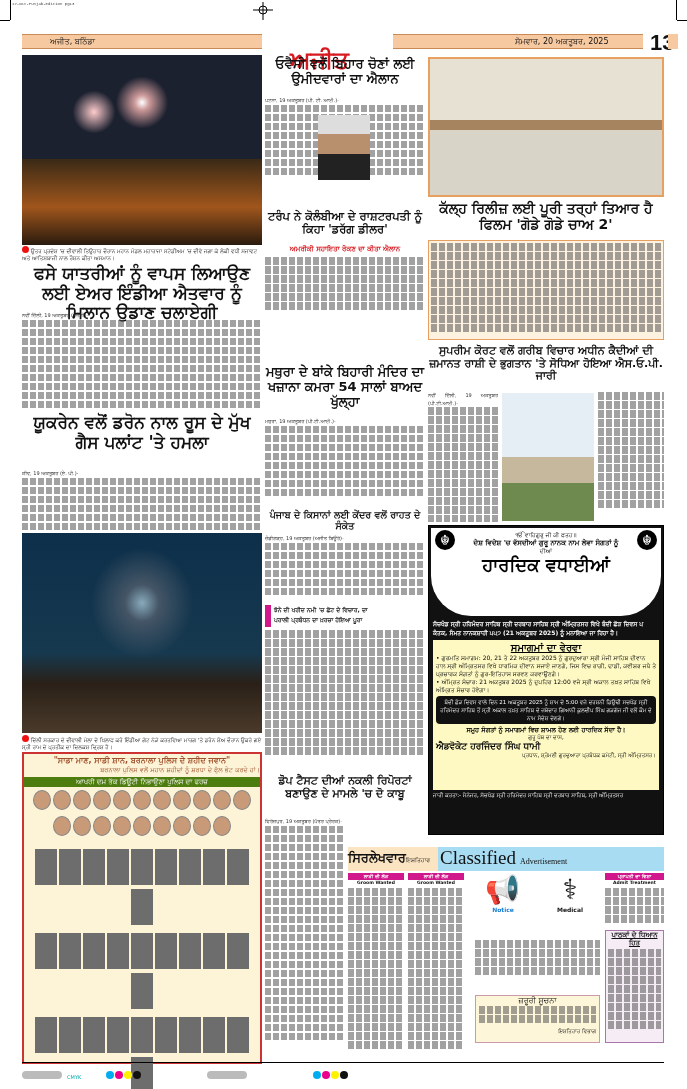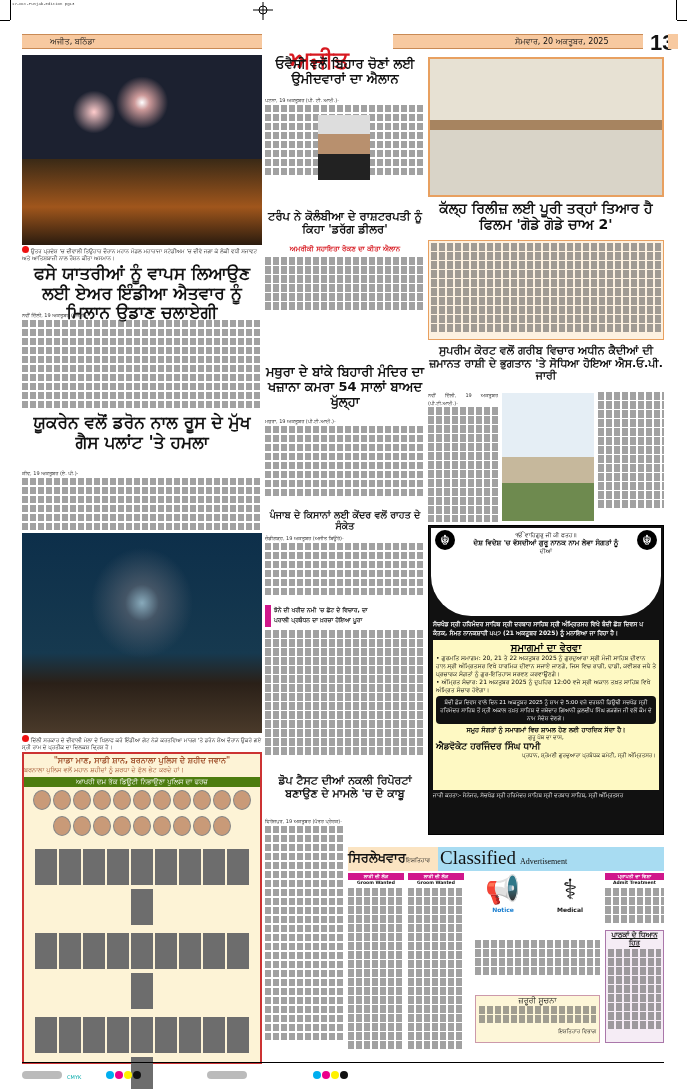--- a/index.html
+++ b/index.html
@@ -82,21 +82,21 @@
     <span></span>
     <span></span>
     <span></span>
 </div>
 
 <div class="abs img" style="left:22px;top:533px;width:240px;height:200px;background:radial-gradient(ellipse at 50% 35%,#8ab 0,#456 10%,transparent 30%),linear-gradient(#0d2f4a,#16394f 60%,#2a2018 75%,#4a3a2a)"></div>
 <div class="abs caption" style="left:22px;top:735px;width:240px"><span class="reddot"></span> <span>ਦਿੱਲੀ ਸਰਕਾਰ ਦੇ ਦੀਵਾਲੀ ਮੇਲਾ ਦੇ ਖਿਲਾਫ ਕਰੋ ਇੰਡੀਆ ਗੇਟ ਨੇੜੇ ਕਰਤਵਿਆ ਮਾਰਗ 'ਤੇ ਡਰੋਨ ਸ਼ੋਅ ਦੌਰਾਨ ਉਕਰੇ ਗਏ ਸ੍ਰੀ ਰਾਮ ਦੇ ਪ੍ਰਤੀਕ ਦਾ ਦਿਲਕਸ਼ ਦ੍ਰਿਸ਼ ਹੈ।</span></div>
 
 <div class="abs" style="left:22px;top:752px;width:240px;height:312px;border:2px solid #c33;background:#fdf3d6">
   <div style="text-align:center;font-size:8px;color:#a0522d;font-weight:bold;margin-top:2px">"ਸਾਡਾ ਮਾਣ, ਸਾਡੀ ਸ਼ਾਨ, ਬਰਨਾਲਾ ਪੁਲਿਸ ਦੇ ਸ਼ਹੀਦ ਜਵਾਨ"</div>
-  <div style="text-align:left;font-size:6.5px;color:#a0522d">ਬਰਨਾਲਾ ਪੁਲਿਸ ਵਲੋਂ ਮਹਾਨ ਸ਼ਹੀਦਾਂ ਨੂੰ ਸ਼ਰਧਾ ਦੇ ਫੁੱਲ ਭੇਟ ਕਰਦੇ ਹਾਂ।</div>
+  <div style="text-align:right;font-size:6.5px;color:#a0522d">ਬਰਨਾਲਾ ਪੁਲਿਸ ਵਲੋਂ ਮਹਾਨ ਸ਼ਹੀਦਾਂ ਨੂੰ ਸ਼ਰਧਾ ਦੇ ਫੁੱਲ ਭੇਟ ਕਰਦੇ ਹਾਂ।</div>
   <div style="background:#4d7c0f;color:#fff;text-align:center;font-size:7px;margin-top:3px;padding:1px">ਆਖਰੀ ਦਮ ਤੱਕ ਡਿਊਟੀ ਨਿਭਾਉਣਾ ਪੁਲਿਸ ਦਾ ਫਰਜ਼</div>
   <div id="martyrs" style="padding:2px;text-align:center;height:60px;overflow:hidden"><span class="face"></span><span class="face"></span><span class="face"></span><span class="face"></span><span class="face"></span><span class="face"></span><span class="face"></span><span class="face"></span><span class="face"></span><span class="face"></span><span class="face"></span><span class="face"></span><span class="face"></span><span class="face"></span><span class="face"></span><span class="face"></span><span class="face"></span><span class="face"></span><span class="face"></span><span class="face"></span></div>
   <div id="officers" style="padding:2px;text-align:center">
       <div style="margin-bottom: 4px;"><span class="officer"></span><span class="officer"></span><span class="officer"></span><span class="officer"></span><span class="officer"></span><span class="officer"></span><span class="officer"></span><span class="officer"></span><span class="officer"></span><span class="officer"></span></div>
       <div style="margin-bottom: 4px;"><span class="officer"></span><span class="officer"></span><span class="officer"></span><span class="officer"></span><span class="officer"></span><span class="officer"></span><span class="officer"></span><span class="officer"></span><span class="officer"></span><span class="officer"></span></div>
       <div style="margin-bottom: 4px;"><span class="officer"></span><span class="officer"></span><span class="officer"></span><span class="officer"></span><span class="officer"></span><span class="officer"></span><span class="officer"></span><span class="officer"></span><span class="officer"></span><span class="officer"></span></div>
     </div>
 </div>
 
 <div class="abs head" style="left:265px;top:57px;width:160px;font-size:13px">ਓਵੈਸੀ ਵਲੋਂ ਬਿਹਾਰ ਚੋਣਾਂ ਲਈ ਉਮੀਦਵਾਰਾਂ ਦਾ ਐਲਾਨ</div>
@@ -245,20 +245,21 @@
     <span></span>
 </div>
 
 <div class="abs ad-black" style="left:428px;top:525px;width:236px;height:310px;border:1px solid #000">
   <div style="background:#fff;color:#000;margin:2px;border-radius:0 0 40px 40px;height:88px;position:relative;text-align:center">
     <div style="position:absolute;left:4px;top:2px;font-size:14px;color:#fff;background:#000;border-radius:50%;width:20px;height:20px;line-height:20px">☬</div>
     <div style="position:absolute;right:4px;top:2px;font-size:14px;color:#fff;background:#000;border-radius:50%;width:20px;height:20px;line-height:20px">☬</div>
     <div style="font-size:6px;padding-top:3px">ੴ ਵਾਹਿਗੁਰੂ ਜੀ ਕੀ ਫਤਹ॥</div>
     <div style="font-size:7px;font-weight:bold">ਦੇਸ਼ ਵਿਦੇਸ਼ 'ਚ ਵੱਸਦੀਆਂ ਗੁਰੂ ਨਾਨਕ ਨਾਮ ਲੇਵਾ ਸੰਗਤਾਂ ਨੂੰ</div>
     <div style="font-size:6px">ਦੀਆਂ</div>
+    <div style="font-size:18px;font-weight:bold;line-height:20px">ਹਾਰਦਿਕ ਵਧਾਈਆਂ</div>
   </div>
   <div style="font-size:6px;line-height:9px;font-weight:bold;padding:1px 4px">ਸੱਚਖੰਡ ਸ੍ਰੀ ਹਰਿਮੰਦਰ ਸਾਹਿਬ ਸ੍ਰੀ ਦਰਬਾਰ ਸਾਹਿਬ ਸ੍ਰੀ ਅੰਮ੍ਰਿਤਸਰ ਵਿਖੇ ਬੰਦੀ ਛੋੜ ਦਿਵਸ ਪ ਕੰਤਕ, ਸੰਮਤ ਨਾਨਕਸ਼ਾਹੀ ੫੫੭ (21 ਅਕਤੂਬਰ 2025) ਨੂੰ ਮਨਾਇਆ ਜਾ ਰਿਹਾ ਹੈ।</div>
   <div style="background:#fef9c3;color:#000;margin:2px 4px;padding:2px 3px;height:150px">
     <div style="font-size:10px;font-weight:bold;text-align:center;text-decoration:underline">ਸਮਾਗਮਾਂ ਦਾ ਵੇਰਵਾ</div>
     <div style="font-size:6px;line-height:8px">• <span>ਗੁਰਮਤਿ ਸਮਾਗਮ: 20, 21 ਤੇ 22 ਅਕਤੂਬਰ 2025 ਨੂੰ ਗੁਰਦੁਆਰਾ ਸ੍ਰੀ ਮੰਜੀ ਸਾਹਿਬ ਦੀਵਾਨ ਹਾਲ ਸ੍ਰੀ ਅੰਮ੍ਰਿਤਸਰ ਵਿਖੇ ਧਾਰਮਿਕ ਦੀਵਾਨ ਸਜਾਏ ਜਾਣਗੇ, ਜਿਸ ਵਿਚ ਰਾਗੀ, ਢਾਡੀ, ਕਵੀਸ਼ਰ ਜਥੇ ਤੇ ਪ੍ਰਚਾਰਕ ਸੰਗਤਾਂ ਨੂੰ ਗੁਰ-ਇਤਿਹਾਸ ਸਰਵਣ ਕਰਵਾਉਣਗੇ।</span></div>
     <div style="font-size:6px;line-height:8px">• <span>ਅੰਮ੍ਰਿਤ ਸੰਚਾਰ: 21 ਅਕਤੂਬਰ 2025 ਨੂੰ ਦੁਪਹਿਰ 12:00 ਵਜੇ ਸ੍ਰੀ ਅਕਾਲ ਤਖ਼ਤ ਸਾਹਿਬ ਵਿਖੇ ਅੰਮ੍ਰਿਤ ਸੰਚਾਰ ਹੋਵੇਗਾ।</span></div>
     <div style="background:#111;color:#fff;border-radius:4px;font-size:5.5px;line-height:8px;padding:2px;margin:2px 0;text-align:center">ਬੰਦੀ ਛੋੜ ਦਿਵਸ ਵਾਲੇ ਦਿਨ 21 ਅਕਤੂਬਰ 2025 ਨੂੰ ਸ਼ਾਮ ਦੇ 5:00 ਵਜੇ ਦਰਸ਼ਨੀ ਡਿਉਢੀ ਸਚਖੰਡ ਸ੍ਰੀ ਹਰਿਮੰਦਰ ਸਾਹਿਬ ਤੋਂ ਸ੍ਰੀ ਅਕਾਲ ਤਖ਼ਤ ਸਾਹਿਬ ਦੇ ਜਥੇਦਾਰ ਗਿਆਨੀ ਕੁਲਦੀਪ ਸਿੰਘ ਗੜਗੱਜ ਜੀ ਵਲੋਂ ਕੌਮ ਦੇ ਨਾਮ ਸੰਦੇਸ਼ ਦੇਣਗੇ।</div>
     <div style="font-size:6.5px;font-weight:bold;text-align:center">ਸਮੂਹ ਸੰਗਤਾਂ ਨੂੰ ਸਮਾਗਮਾਂ ਵਿਚ ਸ਼ਾਮਲ ਹੋਣ ਲਈ ਹਾਰਦਿਕ ਸੱਦਾ ਹੈ।</div>
     <div style="font-size:5.5px;text-align:center">ਗੁਰੂ ਪੰਥ ਦਾ ਦਾਸ,</div>
     <div style="font-size:9px;font-weight:bold;text-align:left">ਐਡਵੋਕੇਟ ਹਰਜਿੰਦਰ ਸਿੰਘ ਧਾਮੀ</div>

